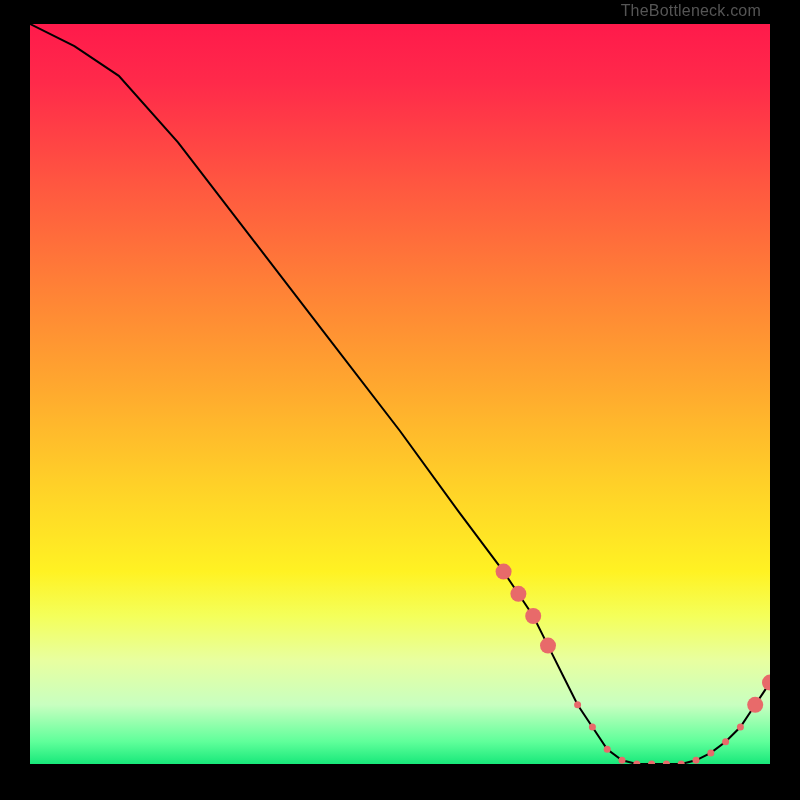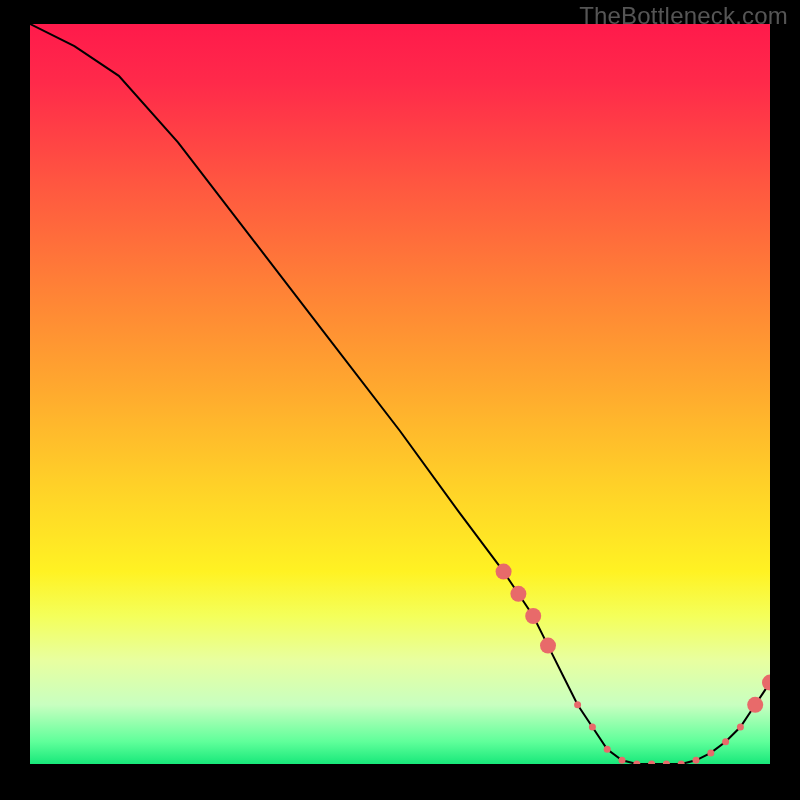--- a/index.html
+++ b/index.html
@@ -34,23 +34,23 @@
       #f4ff5a 80%,
       #e8ffa0 86%,
       #c8ffc0 92%,
       #5fff9a 97%,
       #18e87a 100%
     );
   }
   .attribution {
     position: absolute;
     top: 2px;
-    right: 12px;
+    right: 39px;
     color: #555;
-    font-size: 24px;
+    font-size: 16px;
     font-weight: 500;
     letter-spacing: 0.2px;
   }
   svg.overlay {
     position: absolute;
     left: 0;
     top: 0;
     width: 740px;
     height: 740px;
   }

